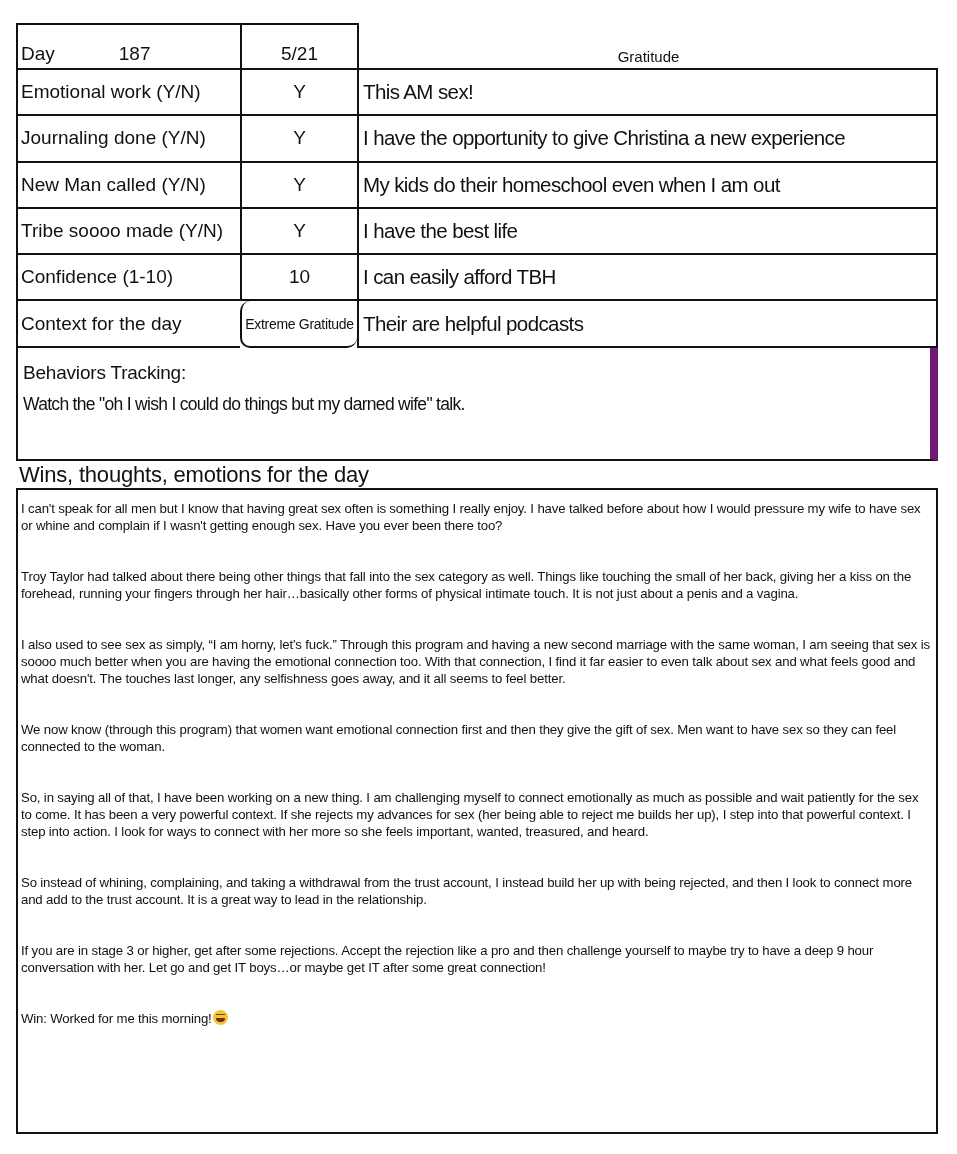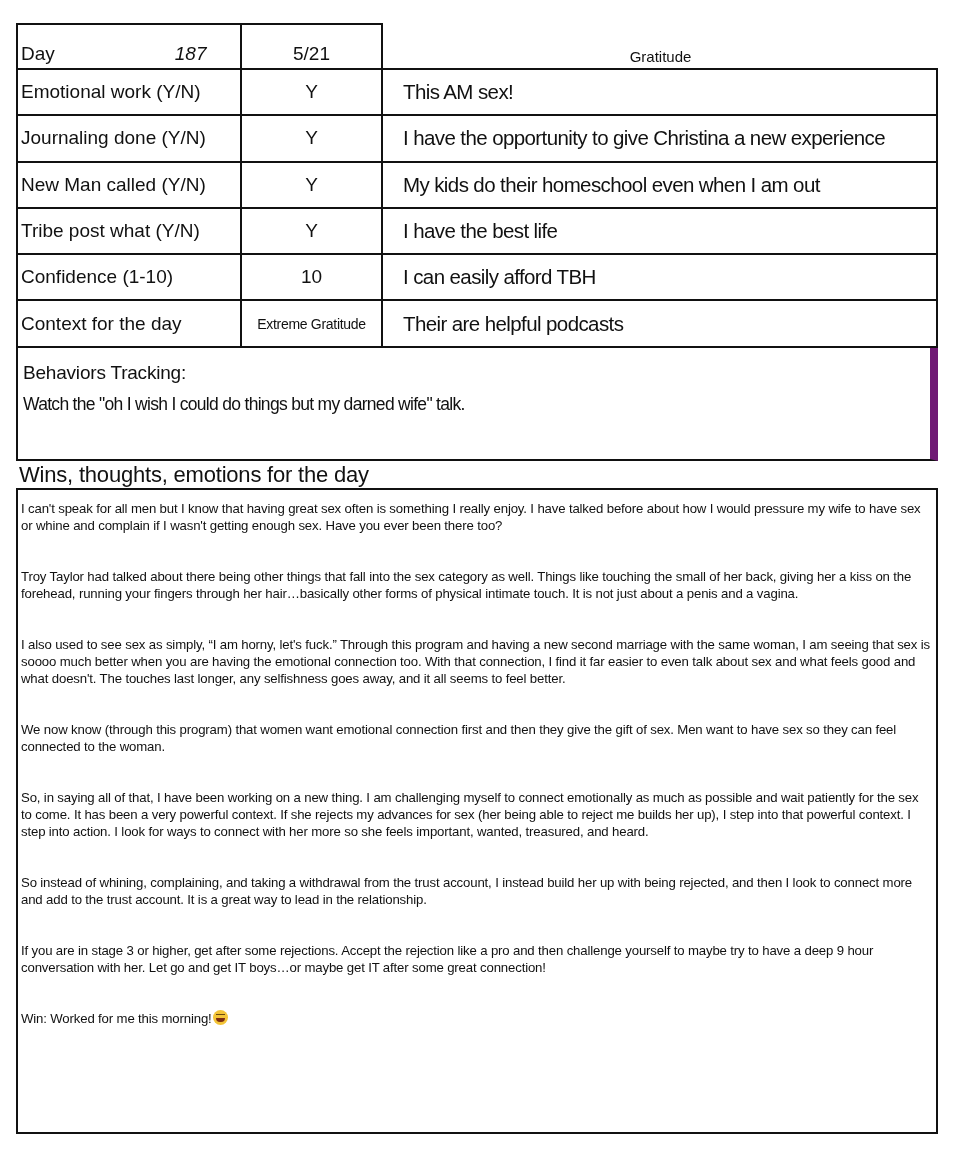--- a/index.html
+++ b/index.html
@@ -4,29 +4,29 @@
   <style>
     html, body { margin: 0; padding: 0; background: #ffffff; }
     body { width: 957px; height: 1154px; position: relative; overflow: hidden; color: #111; }
 
     #tracker {
       position: absolute; left: 16px; top: 23px; width: 922px;
     }
     .row { display: flex; height: 46.3px; }
     .cell { box-sizing: border-box; display: flex; align-items: center; white-space: nowrap; overflow: hidden; }
     .c1 { width: 224px; border-left: 2px solid #111; border-bottom: 2px solid #111; padding-left: 3px; font-size: 19px; font-family: "Liberation Sans", sans-serif; }
-    .c2 { width: 141px; border-left: 2px solid #111; border-bottom: 2px solid #111; justify-content: center; font-size: 19px; font-family: "Liberation Sans", sans-serif; }
-    .c3 { flex: 1; border-left: 2px solid #111; border-right: 2px solid #111; border-bottom: 2px solid #111; padding-left: 20px; font-size: 20.5px; font-family: "Liberation Sans", sans-serif; letter-spacing: -0.6px; transform-origin: left; }
+    .c2 { width: 117px; border-left: 2px solid #111; border-bottom: 2px solid #111; justify-content: center; font-size: 19px; font-family: "Liberation Sans", sans-serif; }
+    .c3 { flex: 1; border-left: 2px solid #111; border-right: 2px solid #111; border-bottom: 2px solid #111; padding-left: 4px; font-size: 20.5px; font-family: "Liberation Sans", sans-serif; letter-spacing: -0.6px; transform-origin: left; }
     .row.header { height: 47px; }
     .row.header .c1, .row.header .c2 { border-top: 2px solid #111; }
     .row.header .c1 { align-items: flex-end; padding-bottom: 3px; }
     .row.header .c2 { align-items: flex-end; padding-bottom: 3px; border-right: 0; }
     .row.header .c3 { border-left: 2px solid #111; border-right: 0; justify-content: center; align-items: flex-end; padding-bottom: 3px; padding-left: 0; font-size: 15px; letter-spacing: 0; }
-    .row .c1 .day-num { margin-left: 120px; font-style: italic; }
-    .c2.small { font-size: 14px; letter-spacing: -0.3px; }
+    .row .c1 .day-num { margin-left: 64px; }
+    .c2.small { font-size: 14px; letter-spacing: -0.3px; border-radius: 10px; }
 
     #behaviors {
       box-sizing: border-box; width: 922px; height: 113px;
       border-left: 2px solid #111; border-right: 8px solid #701a75; border-bottom: 2px solid #111;
       padding: 14px 0 0 5px;
     }
     #behaviors .title { font-size: 19px; font-family: "Liberation Sans", sans-serif; letter-spacing: -0.2px; }
     #behaviors .text { margin-top: 10px; font-size: 17.5px; letter-spacing: -0.7px; font-family: "Liberation Sans", sans-serif; }
 
     #wins-title {
@@ -75,21 +75,21 @@
     <div class="cell c1">Journaling done (Y/N)</div>
     <div class="cell c2">Y</div>
     <div class="cell c3">I have the opportunity to give Christina a new experience</div>
   </div>
   <div class="row">
     <div class="cell c1">New Man called (Y/N)</div>
     <div class="cell c2">Y</div>
     <div class="cell c3">My kids do their homeschool even when I am out</div>
   </div>
   <div class="row">
-    <div class="cell c1">Tribe post what (Y/N)</div>
+    <div class="cell c1">Tribe soooo made (Y/N)</div>
     <div class="cell c2">Y</div>
     <div class="cell c3">I have the best life</div>
   </div>
   <div class="row">
     <div class="cell c1">Confidence (1-10)</div>
     <div class="cell c2">10</div>
     <div class="cell c3">I can easily afford TBH</div>
   </div>
   <div class="row">
     <div class="cell c1">Context for the day</div>

